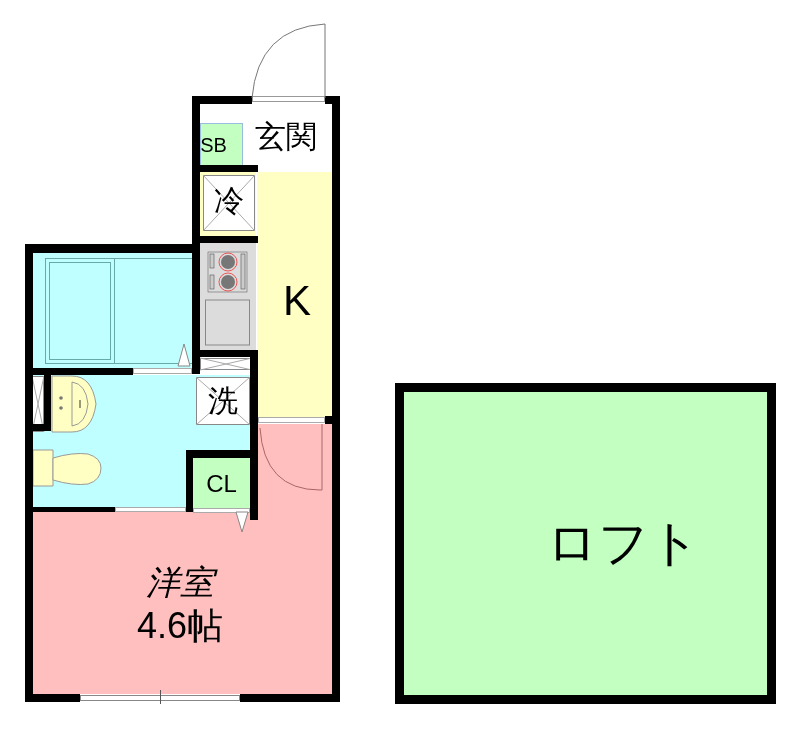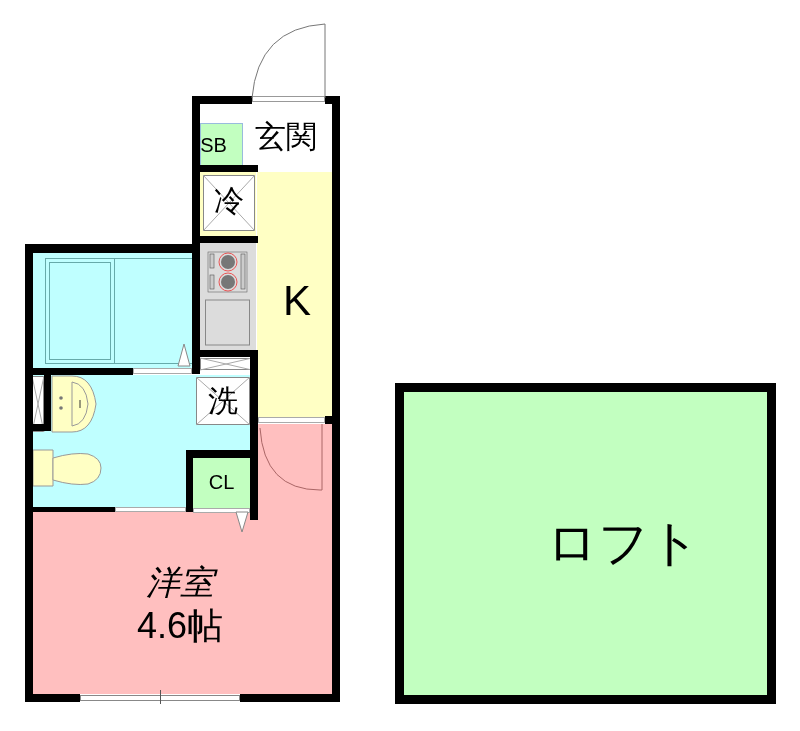--- a/index.html
+++ b/index.html
@@ -120,19 +120,19 @@
   <svg style="left:178px;top:344px;" width="12" height="22">
     <path d="M6 0 L12 22 L0 22 Z" fill="#fff" stroke="#888"></path>
   </svg>
   <svg style="left:236px;top:512px;" width="12" height="20">
     <path d="M0 0 L12 0 L6 20 Z" fill="#fff" stroke="#888"></path>
   </svg>
 
   <div class="label" style="left:250px;top:121px;width:72px;font-size:31px;">玄関</div>
   <div class="label" style="left:200px;top:135px;width:27px;font-size:20px;font-family:'Liberation Sans',sans-serif;">SB</div>
   <div class="label" style="left:262px;top:280px;width:70px;font-size:42px;font-family:'Liberation Sans',sans-serif;">K</div>
-  <div class="label" style="left:193px;top:472px;width:57px;font-size:20px;font-family:'Liberation Sans',sans-serif;">CL</div>
+  <div class="label" style="left:193px;top:472px;width:57px;font-size:24px;font-family:'Liberation Sans',sans-serif;">CL</div>
   <div class="label" style="left:100px;top:565px;width:160px;font-size:34px;font-style:italic;">洋室</div>
   <div class="label" style="left:90px;top:608px;width:180px;font-size:36px;font-family:'Liberation Sans',sans-serif;">4.6帖</div>
 </div>
 
 <div class="abs" style="left:395px;top:383px;width:381px;height:321px;background:#c2ffc0;border:9px solid #000;"></div>
 <div class="label" style="left:395px;top:518px;width:457px;font-size:50px;">ロフト</div>
 
 </body></html>

